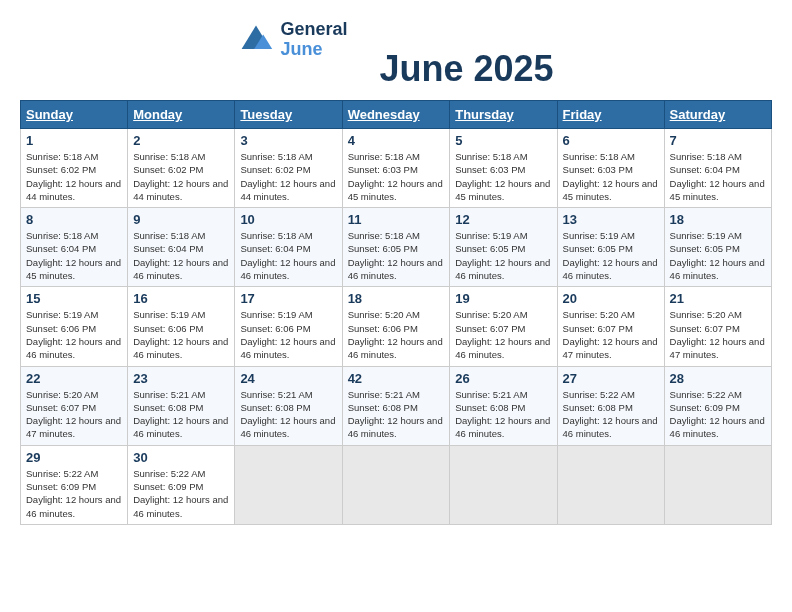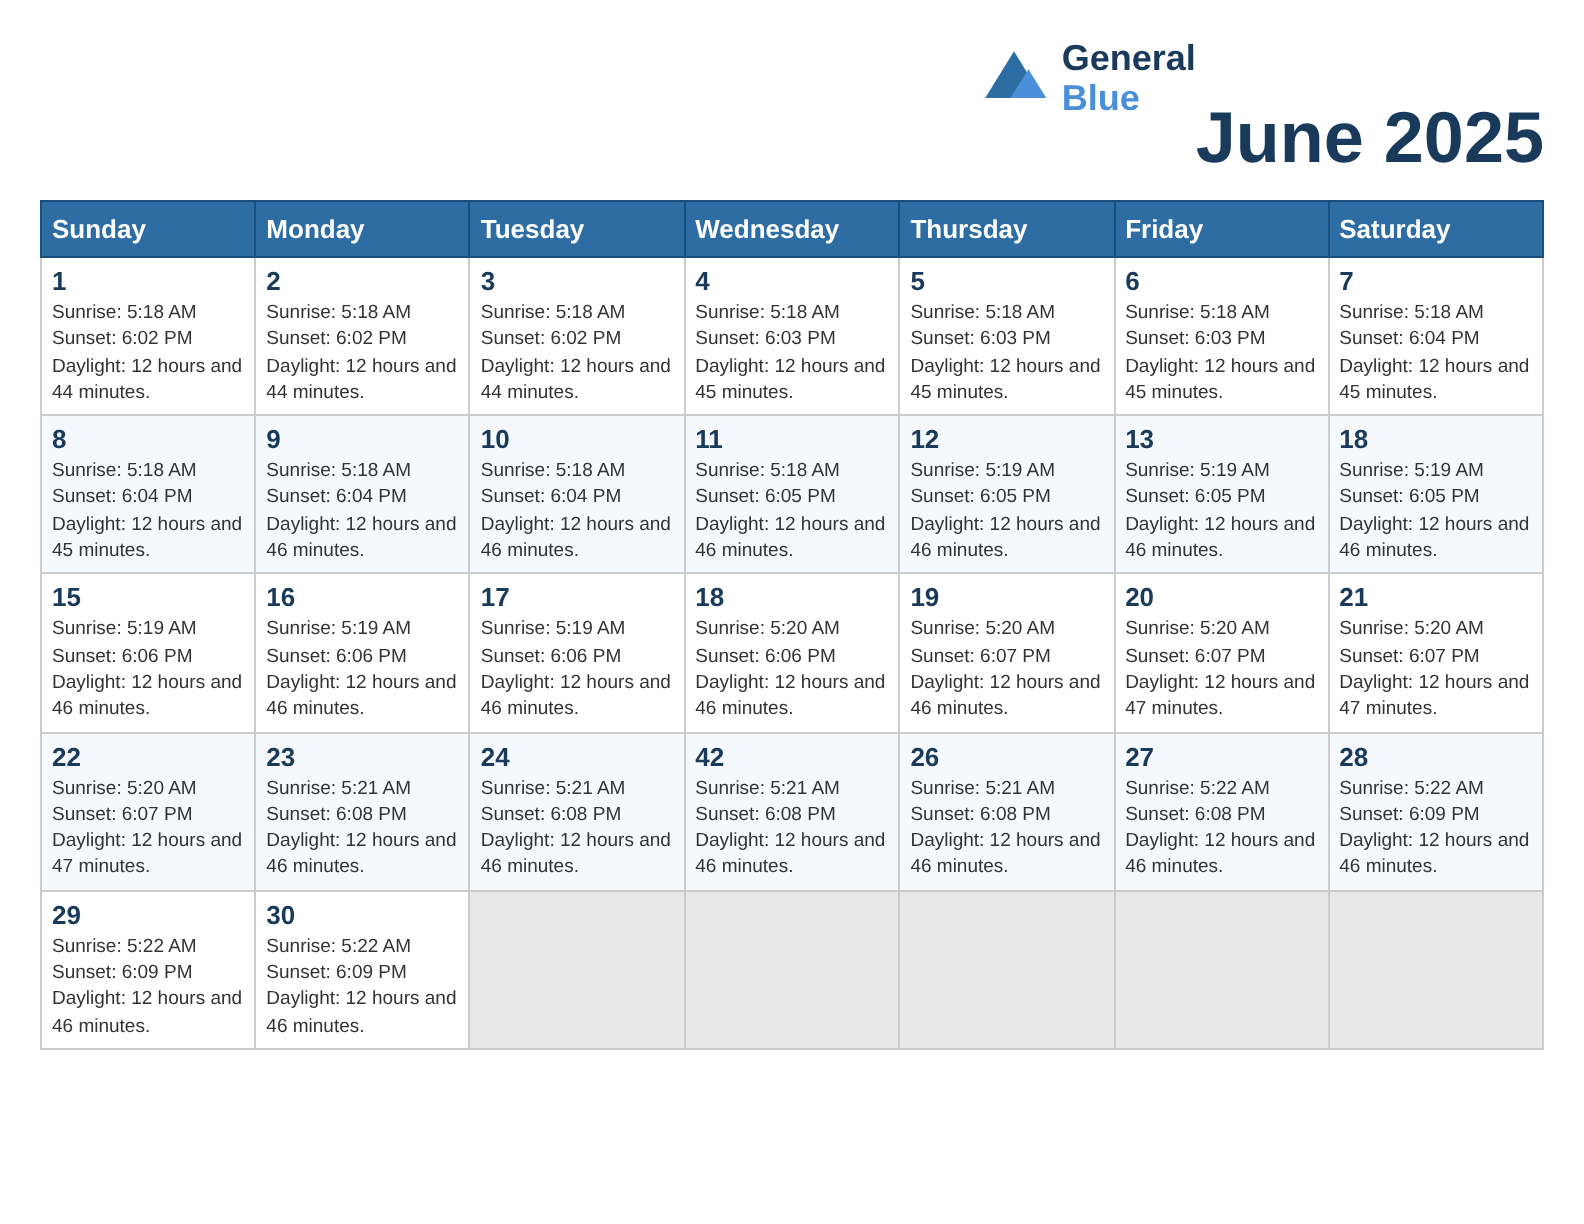--- a/index.html
+++ b/index.html
@@ -5,23 +5,24 @@
     * { box-sizing: border-box; margin: 0; padding: 0; }
     body {
       font-family: Arial, sans-serif;
       background: #fff;
       width: 792px;
       min-height: 612px;
       padding: 20px;
     }
     .header-area {
       display: flex;
-      justify-content: flex-end;
+      justify-content: center;
       align-items: flex-start;
       margin-bottom: 10px;
+      gap: 32px;
     }
     .logo {
       display: flex;
       align-items: center;
       gap: 6px;
     }
     .logo-text {
       font-size: 18px;
       font-weight: bold;
       color: #1a3a5c;
@@ -53,20 +54,21 @@
       border: 1px solid #ccc;
     }
     .calendar-table th {
       background-color: #2e6da4;
       color: #fff;
       font-size: 13px;
       font-weight: bold;
       padding: 6px 5px;
       text-align: left;
       border: 1px solid #1a5080;
+      text-decoration: underline;
     }
     .calendar-table td {
       vertical-align: top;
       border: 1px solid #ccc;
       padding: 4px 5px;
       font-size: 10px;
       color: #333;
       background: #fff;
       width: 108px;
       min-height: 80px;
@@ -97,21 +99,21 @@
 <body>
 
 <div class="header-area">
   <div class="logo">
     <svg class="logo-icon" viewBox="0 0 40 40">
       <polygon points="20,4 36,30 4,30" fill="#2e6da4"></polygon>
       <polygon points="28,14 38,30 18,30" fill="#4a90d9"></polygon>
     </svg>
     <div class="logo-text">
       <div>General</div>
-      <div><span>Blue</span></div>
+      <div><span>June</span></div>
     </div>
   </div>
   <div class="title-area">
     <div class="month-title">June 2025</div>
   </div>
 </div>
 
 <table class="calendar-table">
   <thead>
     <tr>

